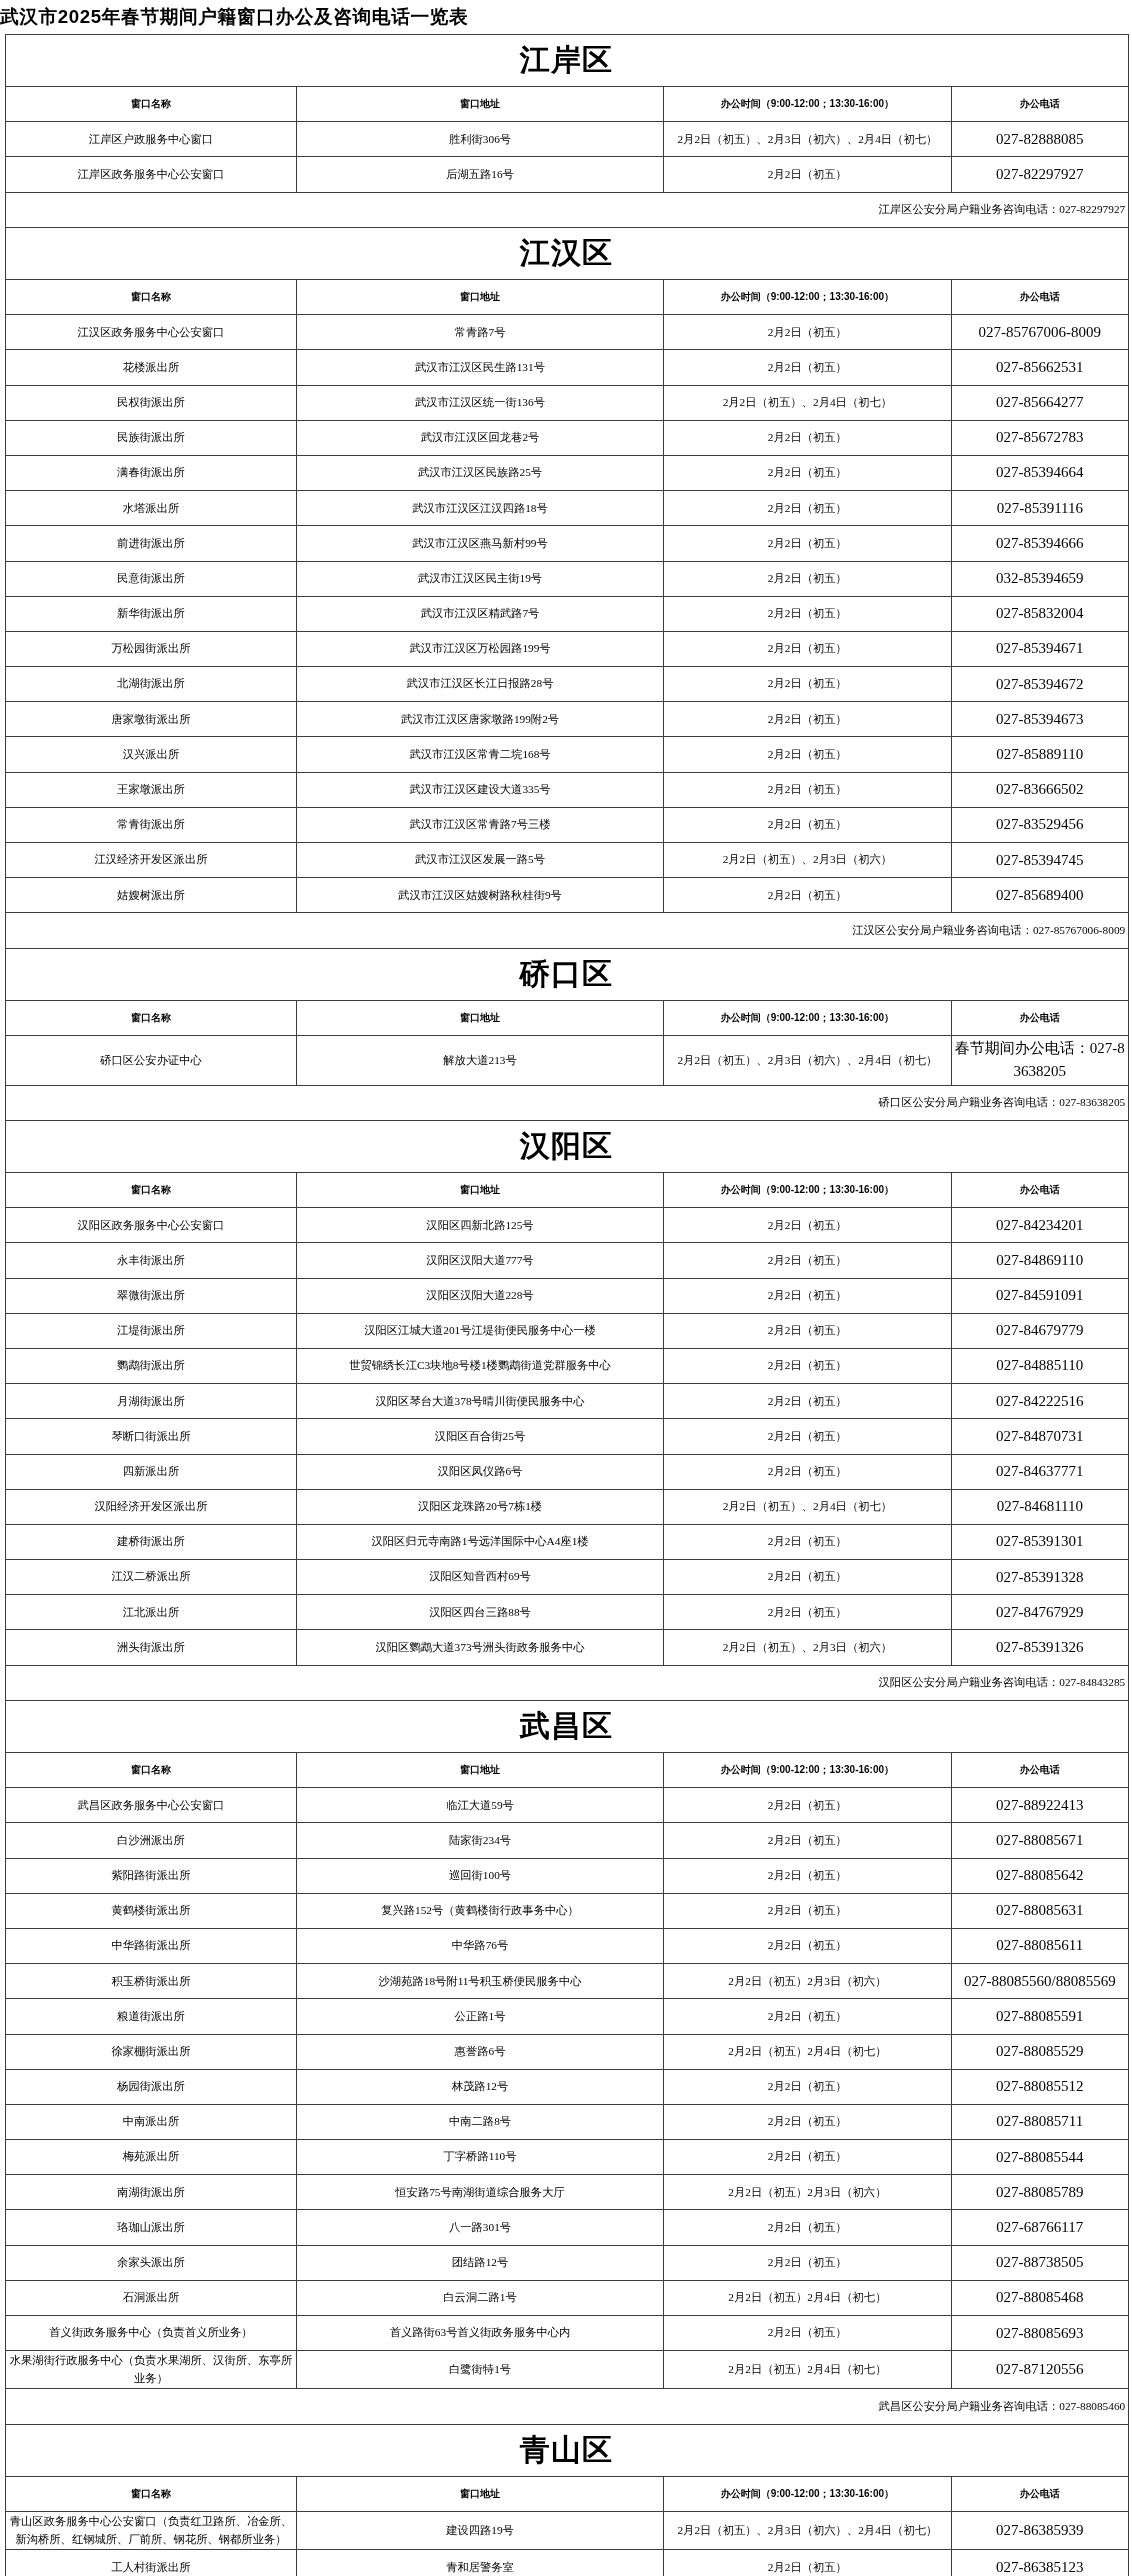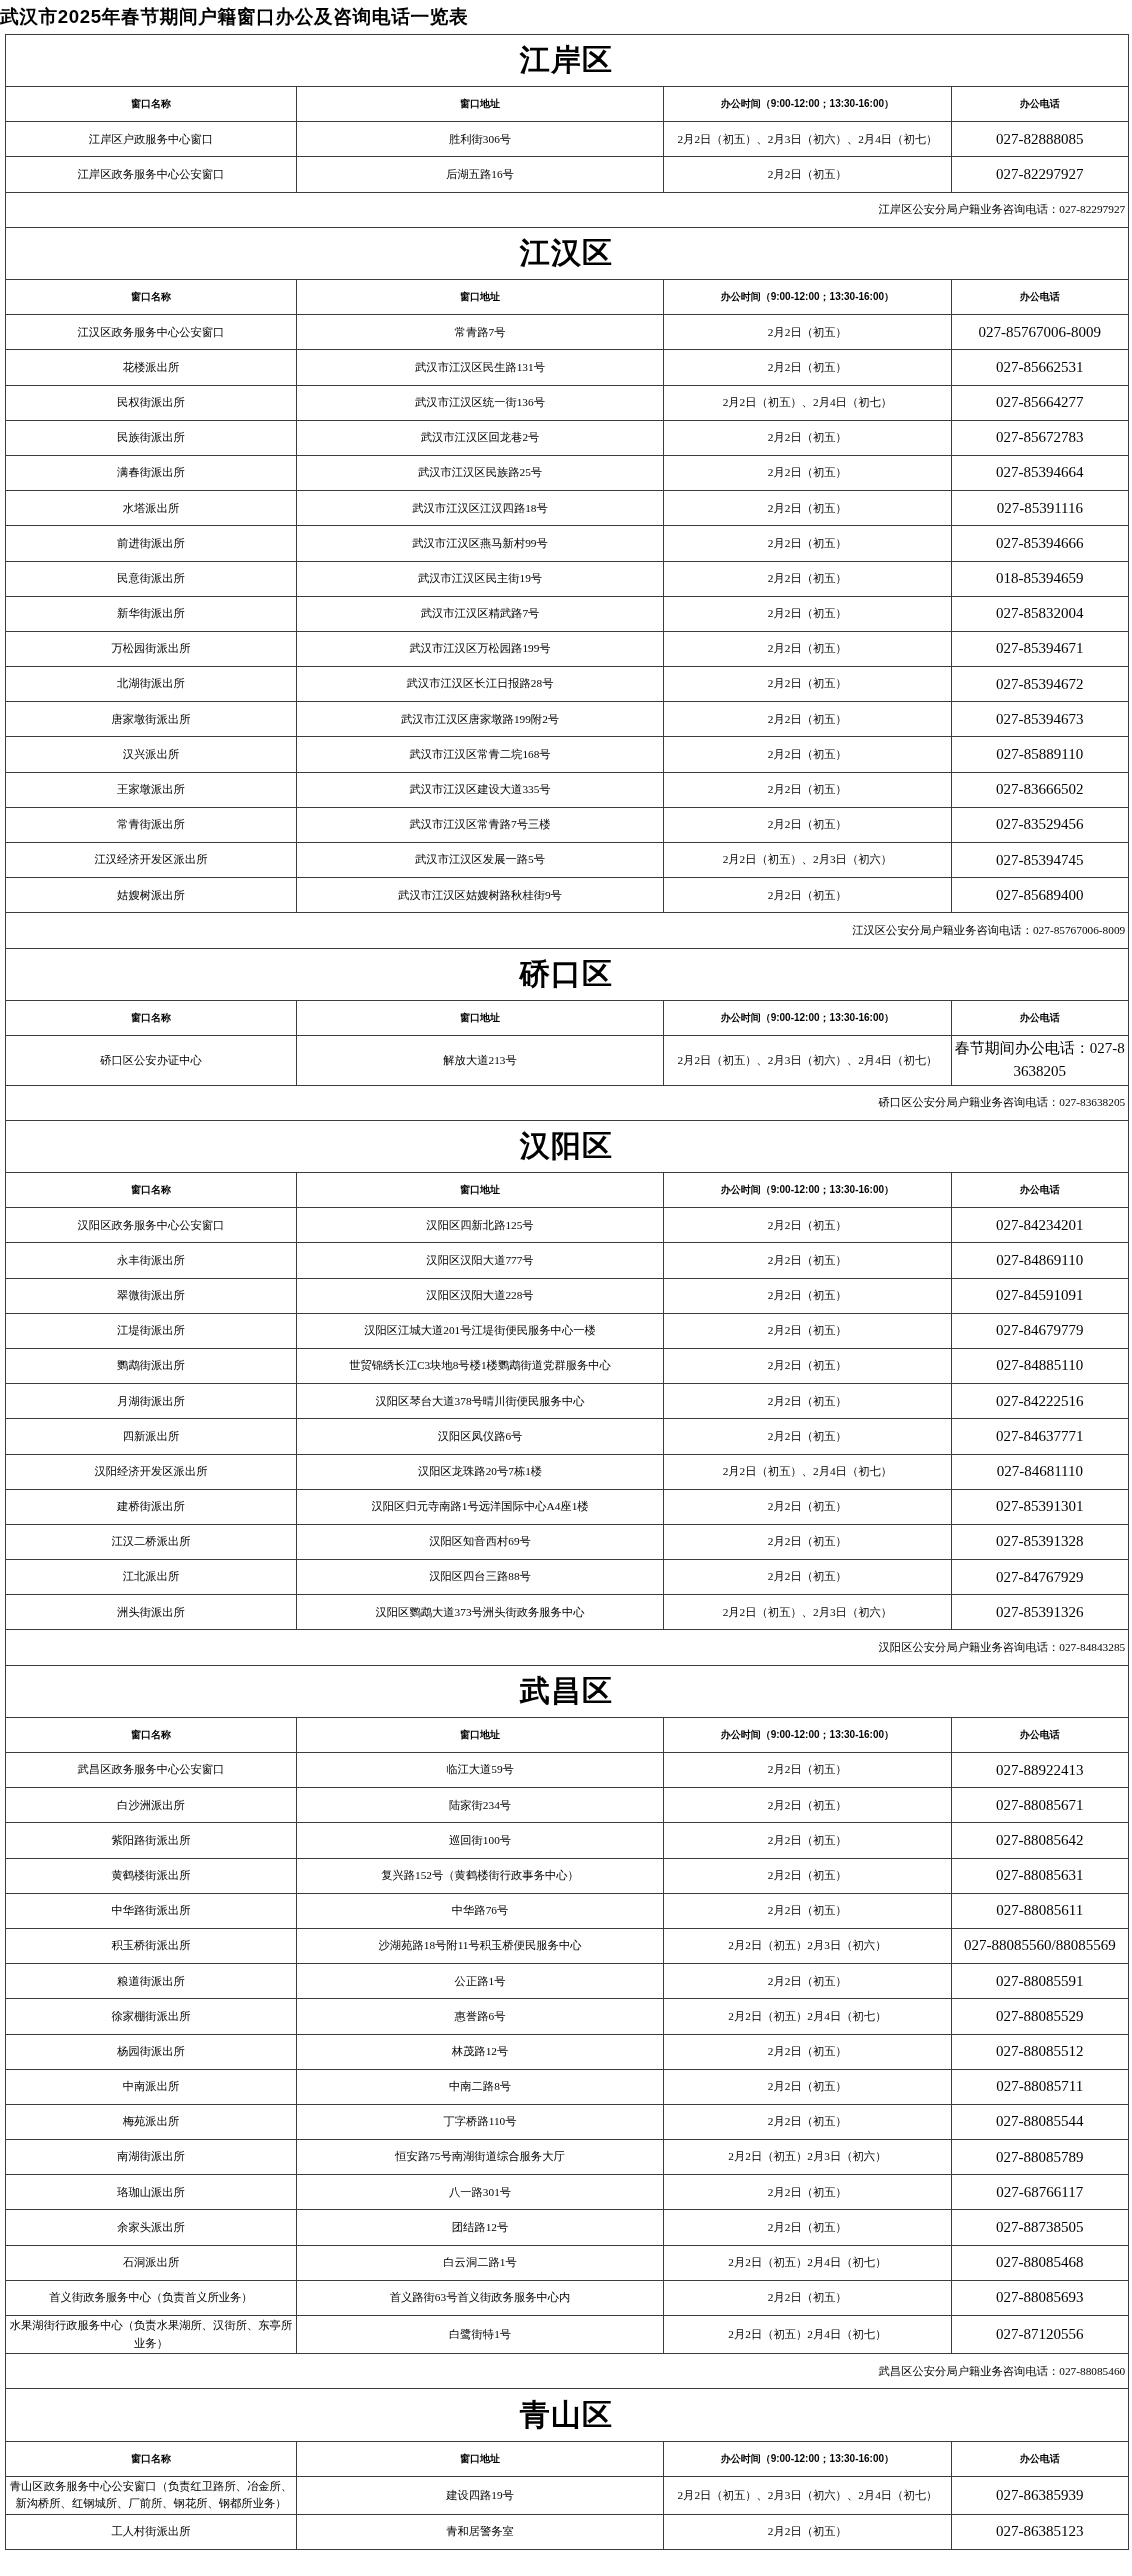--- a/index.html
+++ b/index.html
@@ -117,21 +117,21 @@
       <tr class="data-row" data-name="table-row">
         <td data-name="window-name-cell">前进街派出所</td>
         <td data-name="address-cell">武汉市江汉区燕马新村99号</td>
         <td data-name="office-time-cell">2月2日（初五）</td>
         <td data-name="phone-cell">027-85394666</td>
       </tr>
       <tr class="data-row" data-name="table-row">
         <td data-name="window-name-cell">民意街派出所</td>
         <td data-name="address-cell">武汉市江汉区民主街19号</td>
         <td data-name="office-time-cell">2月2日（初五）</td>
-        <td data-name="phone-cell">018-85394659</td>
+        <td data-name="phone-cell">032-85394659</td>
       </tr>
       <tr class="data-row" data-name="table-row">
         <td data-name="window-name-cell">新华街派出所</td>
         <td data-name="address-cell">武汉市江汉区精武路7号</td>
         <td data-name="office-time-cell">2月2日（初五）</td>
         <td data-name="phone-cell">027-85832004</td>
       </tr>
       <tr class="data-row" data-name="table-row">
         <td data-name="window-name-cell">万松园街派出所</td>
         <td data-name="address-cell">武汉市江汉区万松园路199号</td>
@@ -238,20 +238,26 @@
         <td data-name="window-name-cell">鹦鹉街派出所</td>
         <td data-name="address-cell">世贸锦绣长江C3块地8号楼1楼鹦鹉街道党群服务中心</td>
         <td data-name="office-time-cell">2月2日（初五）</td>
         <td data-name="phone-cell">027-84885110</td>
       </tr>
       <tr class="data-row" data-name="table-row">
         <td data-name="window-name-cell">月湖街派出所</td>
         <td data-name="address-cell">汉阳区琴台大道378号晴川街便民服务中心</td>
         <td data-name="office-time-cell">2月2日（初五）</td>
         <td data-name="phone-cell">027-84222516</td>
+      </tr>
+      <tr class="data-row" data-name="table-row">
+        <td data-name="window-name-cell">琴断口街派出所</td>
+        <td data-name="address-cell">汉阳区百合街25号</td>
+        <td data-name="office-time-cell">2月2日（初五）</td>
+        <td data-name="phone-cell">027-84870731</td>
       </tr>
       <tr class="data-row" data-name="table-row">
         <td data-name="window-name-cell">四新派出所</td>
         <td data-name="address-cell">汉阳区凤仪路6号</td>
         <td data-name="office-time-cell">2月2日（初五）</td>
         <td data-name="phone-cell">027-84637771</td>
       </tr>
       <tr class="data-row" data-name="table-row">
         <td data-name="window-name-cell">汉阳经济开发区派出所</td>
         <td data-name="address-cell">汉阳区龙珠路20号7栋1楼</td>

